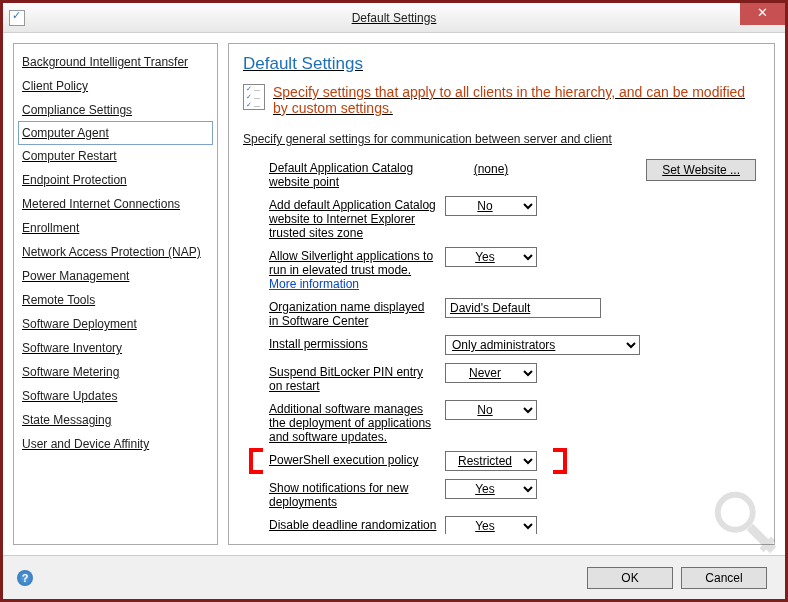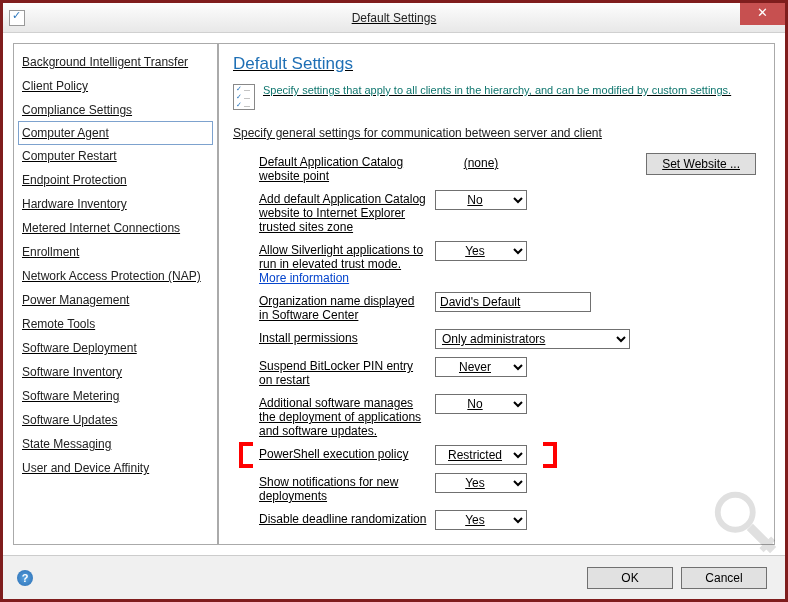--- a/index.html
+++ b/index.html
@@ -3,31 +3,31 @@
 <meta charset="utf-8">
 <style>
 * { box-sizing: border-box; margin: 0; padding: 0; font-family: "Segoe UI", Tahoma, sans-serif; font-size: 12px; }
 body { background: #f0f0f0; width: 788px; height: 602px; overflow: hidden; }
 .window { width: 788px; height: 602px; background: #fff; border: 3px solid #7f1d1d; position: relative; text-decoration: underline; }
 .titlebar { height: 30px; background: linear-gradient(#fdfdfd,#e8e8e8); border-bottom: 1px solid #d0d0d0; display: flex; align-items: center; justify-content: center; position: relative; }
 .titlebar .appicon { position:absolute; left:6px; width:16px; height:16px; background:#fff; border:1px solid #999; }
 .titlebar .appicon::after{content:"✓";position:absolute;left:2px;top:-2px;color:#2a75bb;font-size:11px;}
 .titlebar .ttext { font-size: 12px; color:#222;}
 .closebtn { position:absolute; right:0; top:0; width:45px; height:22px; background:#c75050; color:#fff; text-align:center; line-height:20px; font-size:13px; cursor:pointer; }
-.content { display:flex; padding:10px; height: calc(100% - 30px - 44px); }
+.content { display:flex; padding:10px; gap:10px; height: calc(100% - 30px - 44px); }
 .sidebar { width:205px; border:1px solid #aaa; background:#fff; padding:6px 0; }
 .sidebar-item { padding:3px 8px; color:#222; cursor:pointer; line-height:18px;}
 .sidebar-item.selected { border:1px solid #7da2ce; background:#fff; margin:-1px 4px; padding:2px 3px;}
 .mainpanel { flex:1; border:1px solid #aaa; background:#fff; padding:10px 14px 10px 14px; display:flex; flex-direction:column; position:relative;}
 .hdr { color:#1e6fb5; font-size:17px; font-weight:400; margin-bottom:10px;}
 .introrow { display:flex; gap:8px; align-items:flex-start; margin-bottom:16px;}
 .listicon { width:22px; height:26px; border:1px solid #888; background:#fff; position:relative; flex-shrink:0;}
 .listicon::before{content:"✓\A✓\A✓"; white-space:pre; font-size:7px; color:#2a75bb; position:absolute; left:2px; top:0; line-height:8px;}
 .listicon::after{content:"—\A—\A—"; white-space:pre; font-size:6px; color:#666; position:absolute; left:10px; top:1px; line-height:8px;}
-.intro { color:#0f766e; font-size:11px;}
+.intro { color:#c2410c; font-size:14px;}
 .subintro { color:#222; margin-bottom:12px; }
 .settings-scroll { flex:1; overflow-y:scroll; padding-right:4px; position:relative;}
 .row { display:flex; align-items:flex-start; margin-bottom:6px; padding-left:26px; min-height:22px; position:relative;}
 .row .lbl { width:176px; padding-right:8px; line-height:14px; padding-top:3px;}
 .row .ctrl { flex:1; display:flex; gap:10px; align-items:flex-start; padding-top:1px;}
 select,input[type=text] { font-family:inherit; font-size:12px; border:1px solid #707070; padding:1px 2px; background:#fff;}
 select { height:20px; }
 select.narrow { width:92px;text-align:center;}
 select.wide { width:195px;}
 input.org { width:156px; height:20px; padding:1px 4px;}
@@ -58,21 +58,20 @@
   </div>
 
   <div class="content">
     <div class="sidebar">
       <div class="sidebar-item">Background Intelligent Transfer</div>
       <div class="sidebar-item">Client Policy</div>
       <div class="sidebar-item">Compliance Settings</div>
       <div class="sidebar-item selected">Computer Agent</div>
       <div class="sidebar-item">Computer Restart</div>
       <div class="sidebar-item">Endpoint Protection</div>
-      <div class="sidebar-item">Hardware Inventory</div>
       <div class="sidebar-item">Metered Internet Connections</div>
       <div class="sidebar-item">Enrollment</div>
       <div class="sidebar-item">Network Access Protection (NAP)</div>
       <div class="sidebar-item">Power Management</div>
       <div class="sidebar-item">Remote Tools</div>
       <div class="sidebar-item">Software Deployment</div>
       <div class="sidebar-item">Software Inventory</div>
       <div class="sidebar-item">Software Metering</div>
       <div class="sidebar-item">Software Updates</div>
       <div class="sidebar-item">State Messaging</div>

